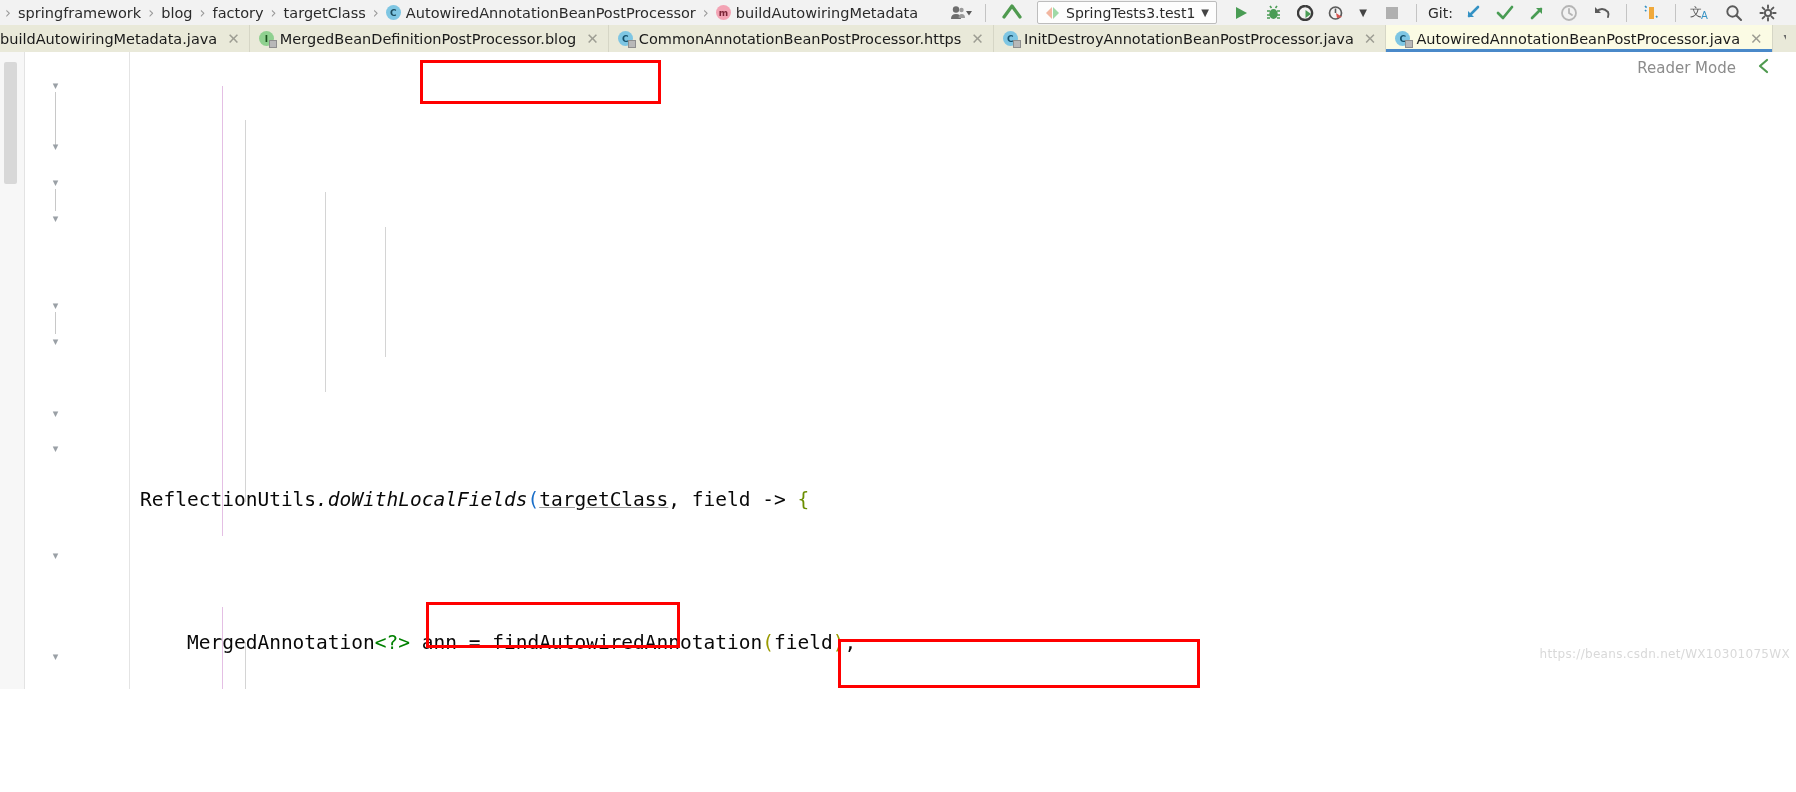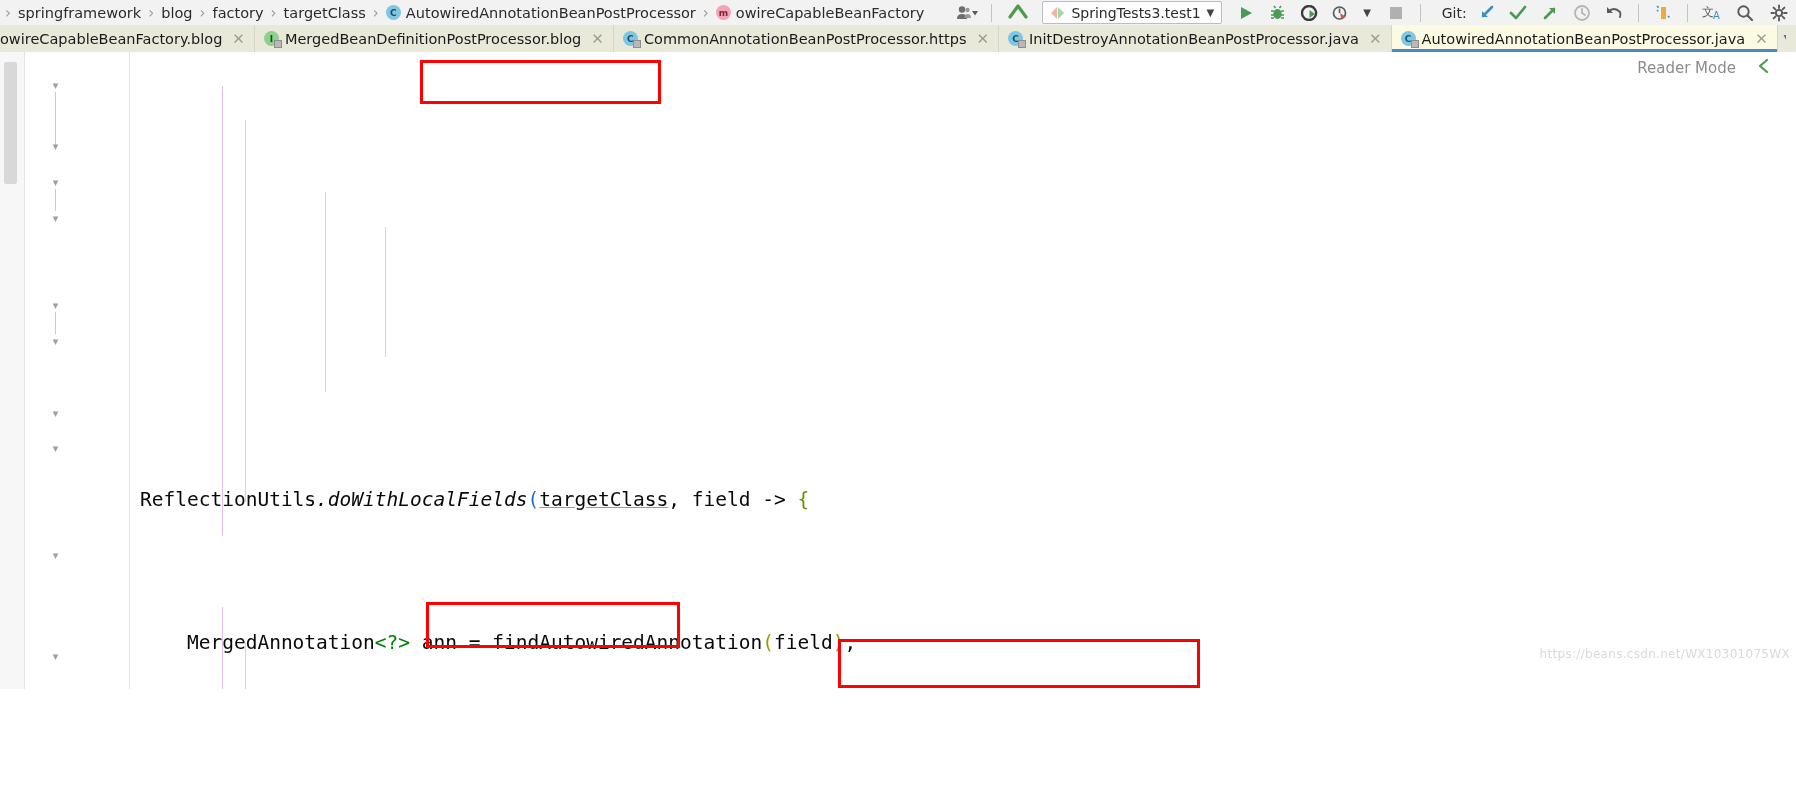--- a/index.html
+++ b/index.html
@@ -33,21 +33,21 @@
   .tb-sep{width:1px;height:18px;background:#c4c4c4;margin:0 7px;}
   .tb-btn{
     display:inline-flex;align-items:center;justify-content:center;
     height:21px;min-width:20px;padding:0 2px;cursor:default;
   }
   .runcfg{
     display:flex;align-items:center;gap:6px;height:21px;
     border:1px solid #bdbdbd;background:#fdfdfd;border-radius:2px;
     padding:0 7px;font-size:14px;color:#2b2b2b;white-space:nowrap;
   }
-  .gitlabel{font-size:14px;color:#2b2b2b;margin:0 4px 0 14px;}
+  .gitlabel{font-size:14px;color:#2b2b2b;margin:0 4px 0 4px;}
 
   
   .tabbar{
     position:absolute;left:0;top:25px;width:1796px;height:27px;
     background:#e9e9d9;display:flex;align-items:stretch;
     font-size:14.5px;color:#1a1a1a;
   }
   .tab{
     display:flex;align-items:center;gap:6px;
     padding:0 9px;white-space:nowrap;position:relative;
@@ -162,21 +162,21 @@
         <span>targetClass</span>
       </span>
       <span class="crumb-sep">›</span>
       <span class="crumb">
         <span class="crumb-ico ico-class">C</span>
         <span>AutowiredAnnotationBeanPostProcessor</span>
       </span>
       <span class="crumb-sep">›</span>
       <span class="crumb">
         <span class="crumb-ico ico-method">m</span>
-        <span>owireCapableBeanFactory</span>
+        <span>buildAutowiringMetadata</span>
       </span>
     </div>
 
     <div style="width:22px"></div>
 
     <div class="tb-btn" style="width:30px">
       <svg width="22" height="16" viewBox="0 0 22 16">
         <circle cx="6" cy="4.5" r="3.2" fill="#6e6e6e"></circle>
         <path d="M1 14 q0-5 5-5 q5 0 5 5 z" fill="#6e6e6e"></path>
         <circle cx="11.5" cy="5" r="2.2" fill="#9a9a9a"></circle>
@@ -314,21 +314,21 @@
           <path d="M14.4 3.6 L12.6 5.4"></path>
             <path d="M5.4 12.6 L3.6 14.4"></path>
         </g>
       </svg>
     </div>
   </div>
 
   <div class="tabbar">
 
     <div class="tab" style="padding-left:0;">
-      <span>owireCapableBeanFactory.blog</span>
+      <span>buildAutowiringMetadata.java</span>
       <span class="tab-x">✕</span>
     </div>
 
     <div class="tab">
       <span class="tab-ico i">I</span>
       <span>MergedBeanDefinitionPostProcessor.blog</span>
       <span class="tab-x">✕</span>
     </div>
 
     <div class="tab">

